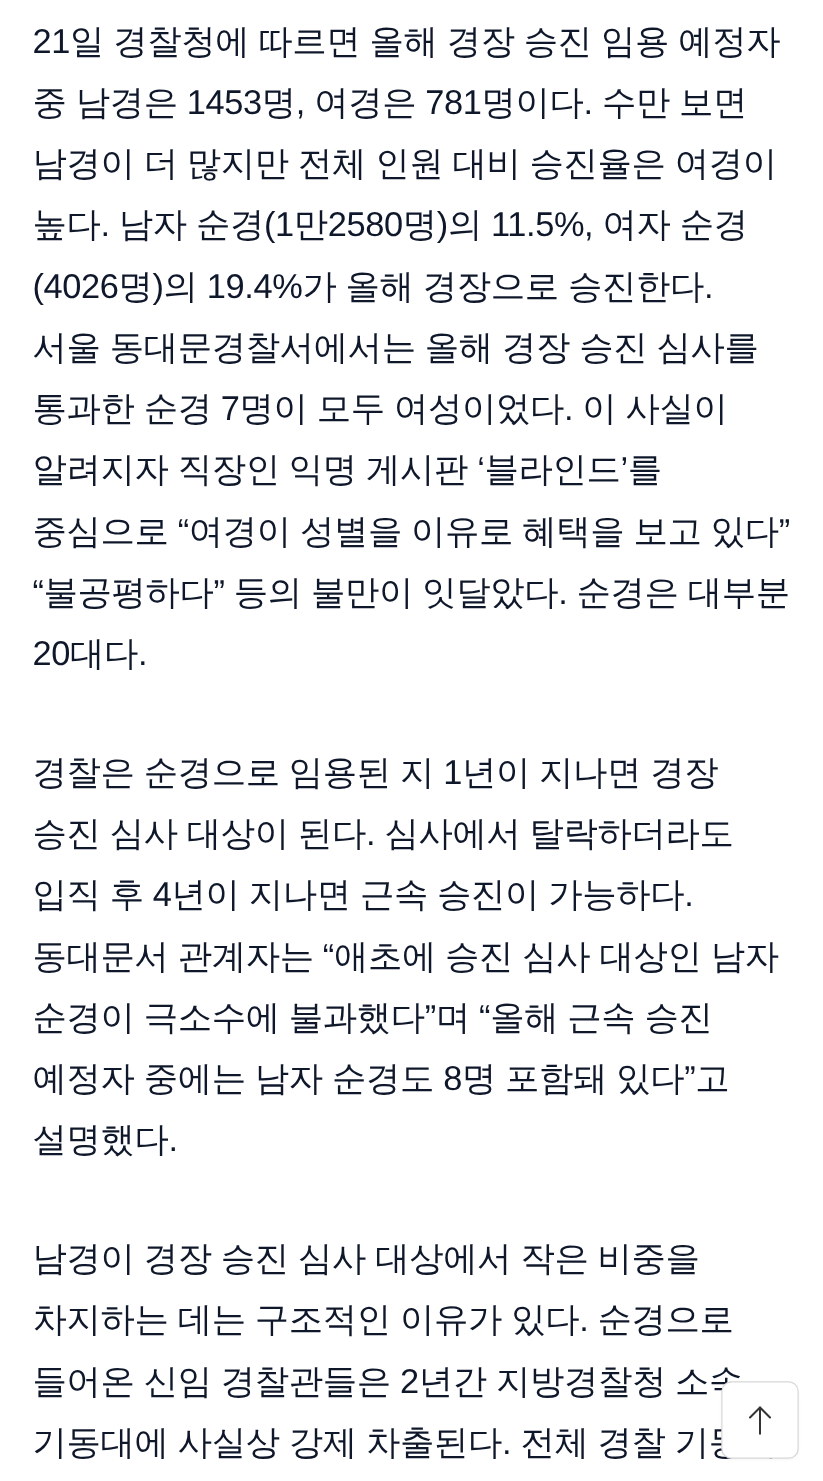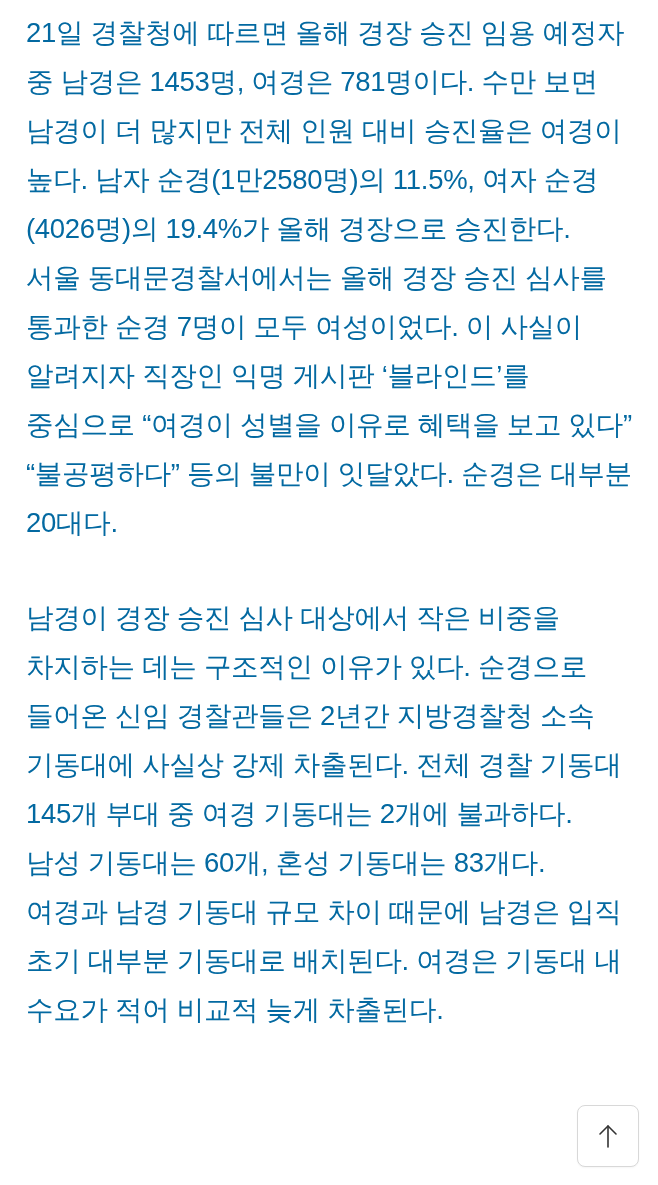--- a/index.html
+++ b/index.html
@@ -16,21 +16,21 @@
   }
   .article {
     box-sizing: border-box;
     width: 658px;
     padding: 8px 26px 0 26px;
   }
   .para {
     margin: 0 0 46px 0;
     font-size: 27.5px;
     line-height: 49px;
-    color: #0369a1;
+    color: #0f172a;
     letter-spacing: -0.3px;
     word-break: keep-all;
     text-align: left;
   }
   .para:last-child {
     margin-bottom: 0;
   }
   .scroll-top-button {
     position: absolute;
     right: 19px;
@@ -47,20 +47,21 @@
   }
   .scroll-top-button svg {
     display: block;
   }
 </style>
 </head>
 <body>
 
 <div class="article">
   <p class="para">21일 경찰청에 따르면 올해 경장 승진 임용 예정자 중 남경은 1453명, 여경은 781명이다. 수만 보면 남경이 더 많지만 전체 인원 대비 승진율은 여경이 높다. 남자 순경(1만2580명)의 11.5%, 여자 순경(4026명)의 19.4%가 올해 경장으로 승진한다. 서울 동대문경찰서에서는 올해 경장 승진 심사를 통과한 순경 7명이 모두 여성이었다. 이 사실이 알려지자 직장인 익명 게시판 ‘블라인드’를 중심으로 “여경이 성별을 이유로 혜택을 보고 있다” “불공평하다” 등의 불만이 잇달았다. 순경은 대부분 20대다.</p>
+  <p class="para">경찰은 순경으로 임용된 지 1년이 지나면 경장 승진 심사 대상이 된다. 심사에서 탈락하더라도 입직 후 4년이 지나면 근속 승진이 가능하다. 동대문서 관계자는 “애초에 승진 심사 대상인 남자 순경이 극소수에 불과했다”며 “올해 근속 승진 예정자 중에는 남자 순경도 8명 포함돼 있다”고 설명했다.</p>
   <p class="para">남경이 경장 승진 심사 대상에서 작은 비중을 차지하는 데는 구조적인 이유가 있다. 순경으로 들어온 신임 경찰관들은 2년간 지방경찰청 소속 기동대에 사실상 강제 차출된다. 전체 경찰 기동대 145개 부대 중 여경 기동대는 2개에 불과하다. 남성 기동대는 60개, 혼성 기동대는 83개다. 여경과 남경 기동대 규모 차이 때문에 남경은 입직 초기 대부분 기동대로 배치된다. 여경은 기동대 내 수요가 적어 비교적 늦게 차출된다.</p>
 </div>
 
 <div class="scroll-top-button">
   <span>
     <svg width="24" height="26" viewBox="0 0 24 26" fill="none" xmlns="http://www.w3.org/2000/svg">
       <path d="M12 24 L12 3" stroke="#333333" stroke-width="1.6" stroke-linecap="round"></path>
       <path d="M4 11 L12 3 L20 11" stroke="#333333" stroke-width="1.6" stroke-linecap="round" stroke-linejoin="round" fill="none"></path>
     </svg>
   </span>

